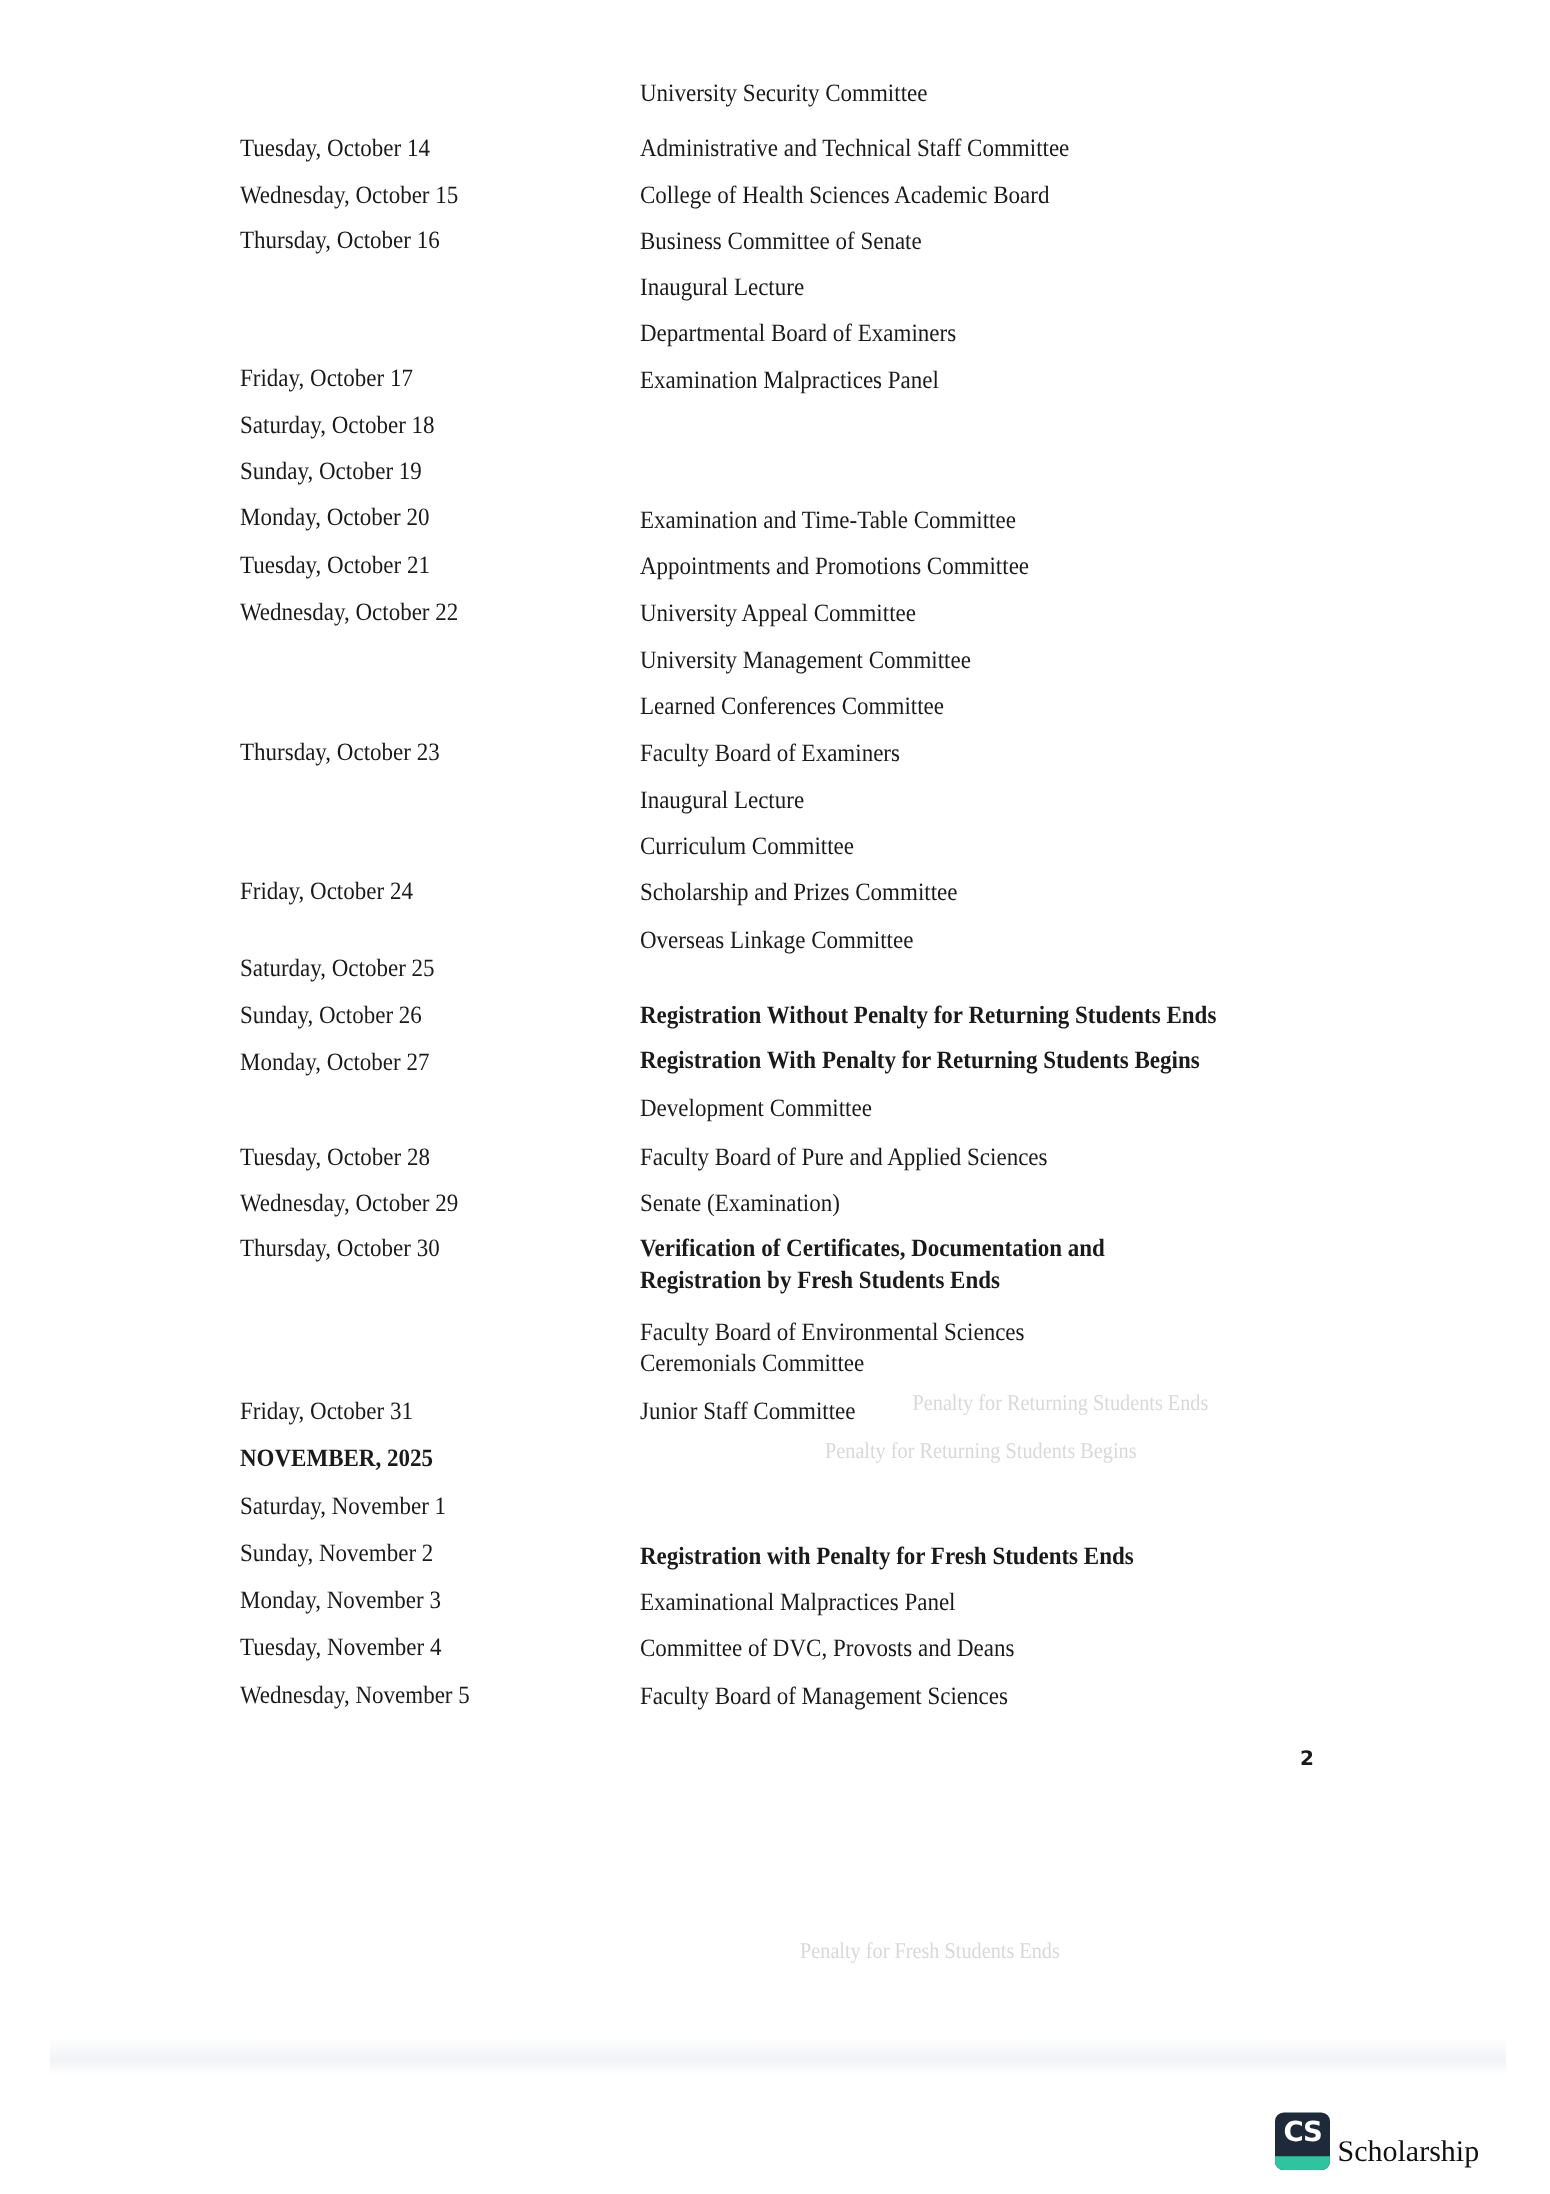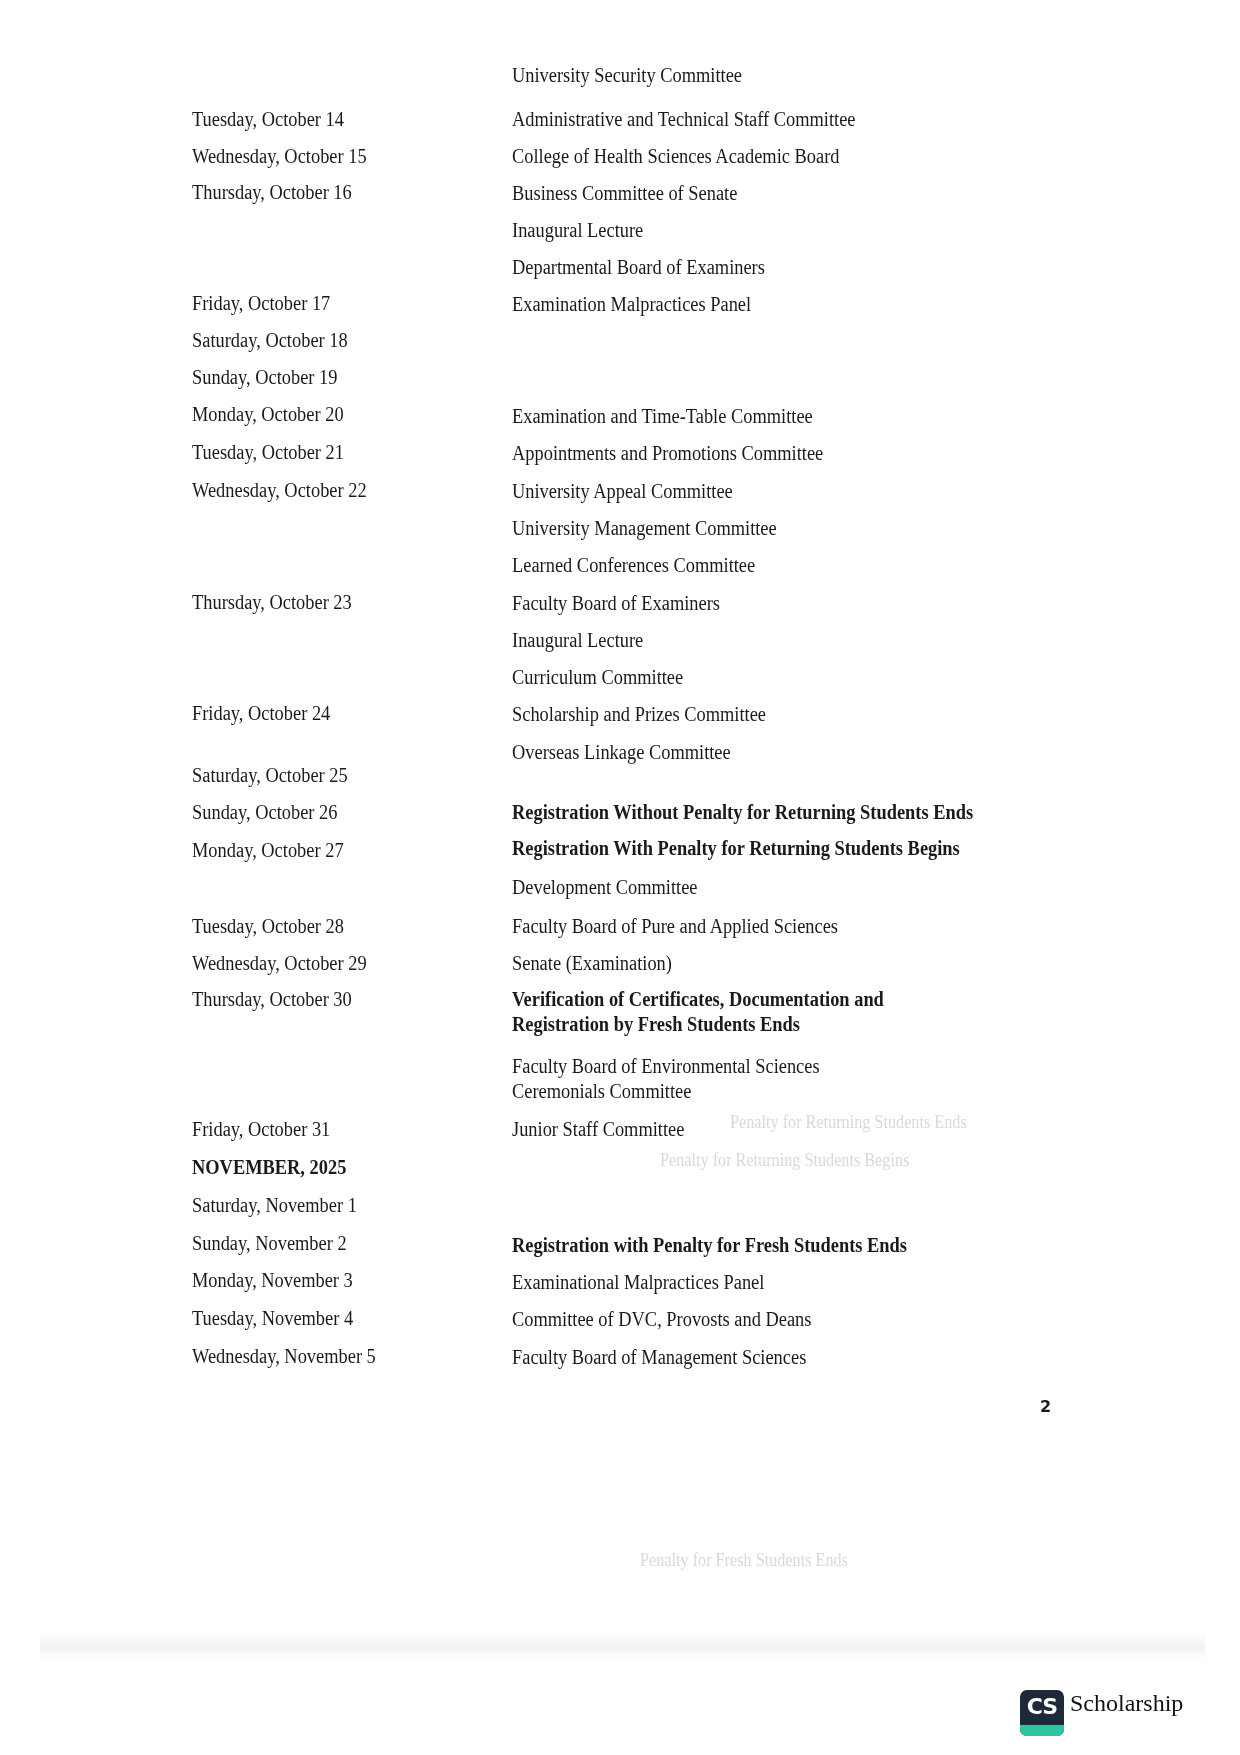--- a/index.html
+++ b/index.html
@@ -24,21 +24,21 @@
     font-weight: bold; font-size: 16px;
   }
   .ghost {
     position: absolute; color: #b9b9b9; font-size: 18px; opacity: 0.55; white-space: nowrap;
     transform: scaleX(0.9); transform-origin: left center;
   }
   .bottom-band {
     position: absolute; left: 40px; top: 1630px; width: 1165px; height: 30px;
     background: linear-gradient(to bottom, #ffffff, #f1f3f6 60%, #ffffff);
   }
-  .cs-logo { position: absolute; left: 1020px; top: 1690px; display: flex; align-items: flex-start; }
+  .cs-logo { position: absolute; left: 1020px; top: 1690px; display: flex; align-items: flex-end; }
   .cs-badge {
     width: 44px; height: 46px; border-radius: 7px; overflow: hidden; position: relative;
     background: #1e2a3a;
   }
   .cs-badge .cs-text {
     position: absolute; left: 0; top: 4px; width: 44px; text-align: center;
     color: #ffffff; font-family: "DejaVu Sans", sans-serif; font-weight: bold; font-size: 22px;
     letter-spacing: -1px;
   }
   .cs-badge .cs-strip { position: absolute; left: 0; bottom: 0; width: 44px; height: 11px; background: #2ec4a0; }

